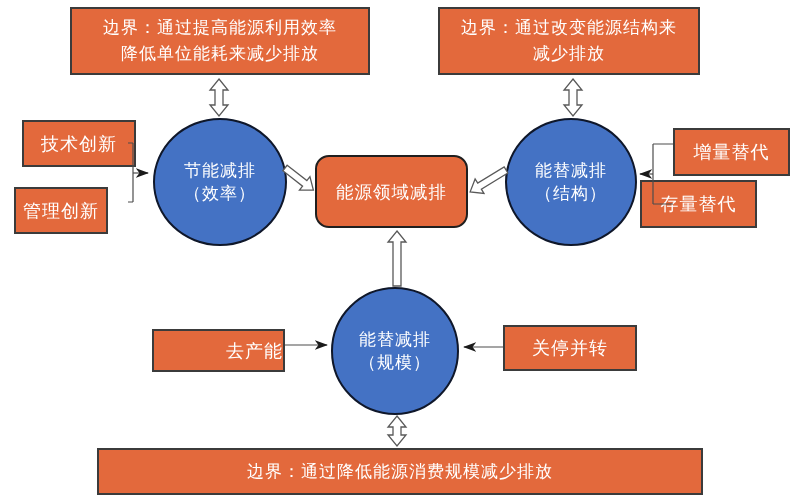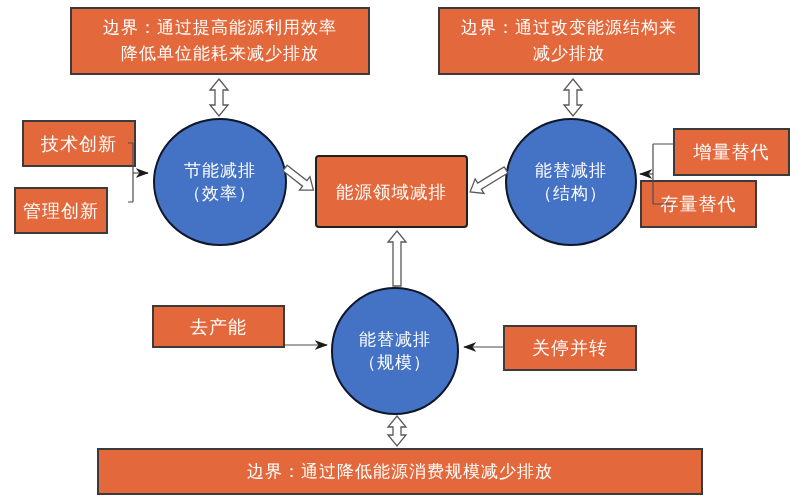--- a/index.html
+++ b/index.html
@@ -10,21 +10,21 @@
   .obox{
     position:absolute;background:#E3693C;border:2px solid #3B3B3B;
     color:#ffffff;display:flex;flex-direction:column;align-items:center;justify-content:center;
     text-align:center;box-sizing:border-box;letter-spacing:1px;
   }
   .obox .ln{display:block;}
   .boundary{font-size:17px;line-height:26px;}
   .smallbox{font-size:18px;}
   .centerbox{
     position:absolute;left:315px;top:155px;width:153px;height:73px;
-    background:#E3693C;border:2.5px solid #1F1F1F;border-radius:4px;
+    background:#E3693C;border:2.5px solid #1F1F1F;border-radius:14px;
     color:#fff;display:flex;align-items:center;justify-content:center;
     font-size:17.5px;letter-spacing:1px;box-sizing:border-box;
   }
   .circle{
     position:absolute;background:#4472C4;border:2px solid #0f172a;border-radius:50%;
     color:#ffffff;display:flex;flex-direction:column;align-items:center;justify-content:center;
     text-align:center;font-size:17px;line-height:23px;letter-spacing:1px;box-sizing:border-box;
   }
   .arrow-layer{position:absolute;left:0;top:0;width:800px;height:503px;pointer-events:none;}
   .solid-line{stroke:#4D4D4D;stroke-width:1.2;fill:none;}
@@ -56,21 +56,21 @@
     <span class="ln">管理创新</span>
   </div>
 
   <div class="obox smallbox" style="left:673px;top:128px;width:117px;height:48px;">
     <span class="ln">增量替代</span>
   </div>
   <div class="obox smallbox" style="left:640px;top:180px;width:117px;height:48px;">
     <span class="ln">存量替代</span>
   </div>
 
-  <div class="obox smallbox" style="left:152px;top:305px;width:133px;height:43px;">
+  <div class="obox smallbox" style="left:152px;top:329px;width:133px;height:43px;align-items:flex-end;">
     <span class="ln">去产能</span>
   </div>
   <div class="obox smallbox" style="left:503px;top:325px;width:134px;height:46px;">
     <span class="ln">关停并转</span>
   </div>
 
   <div class="circle" style="left:153px;top:118px;width:134px;height:128px;">
     <span class="ln">节能减排</span>
     <span class="ln">（效率）</span>
   </div>

